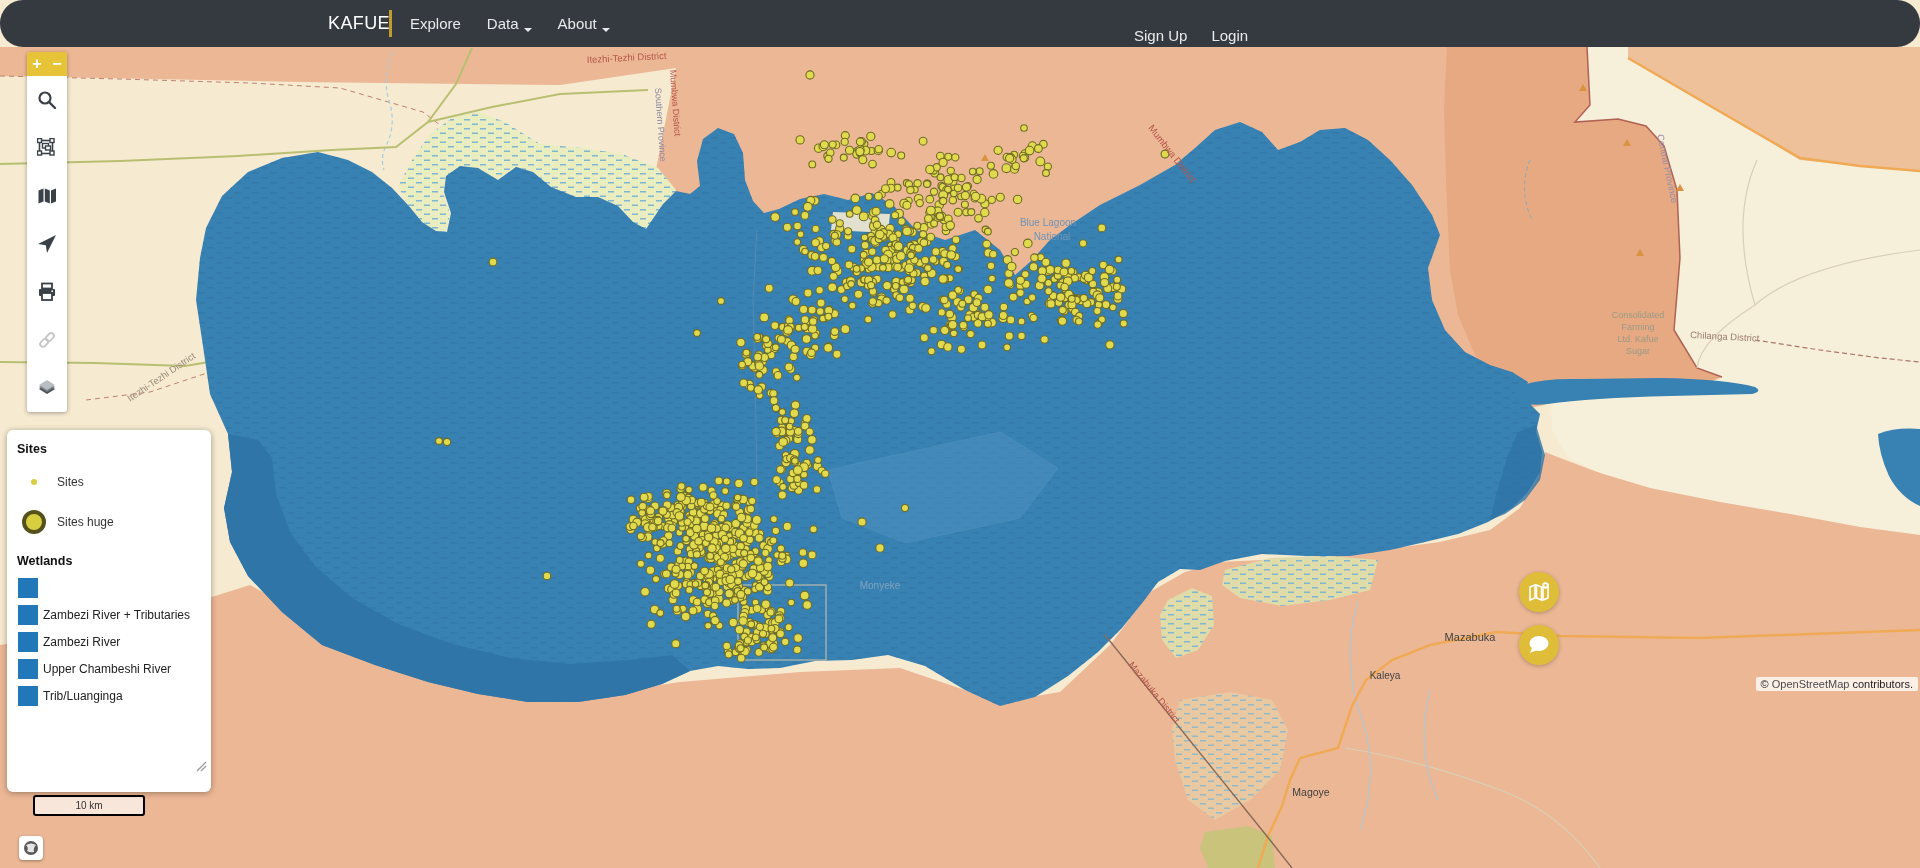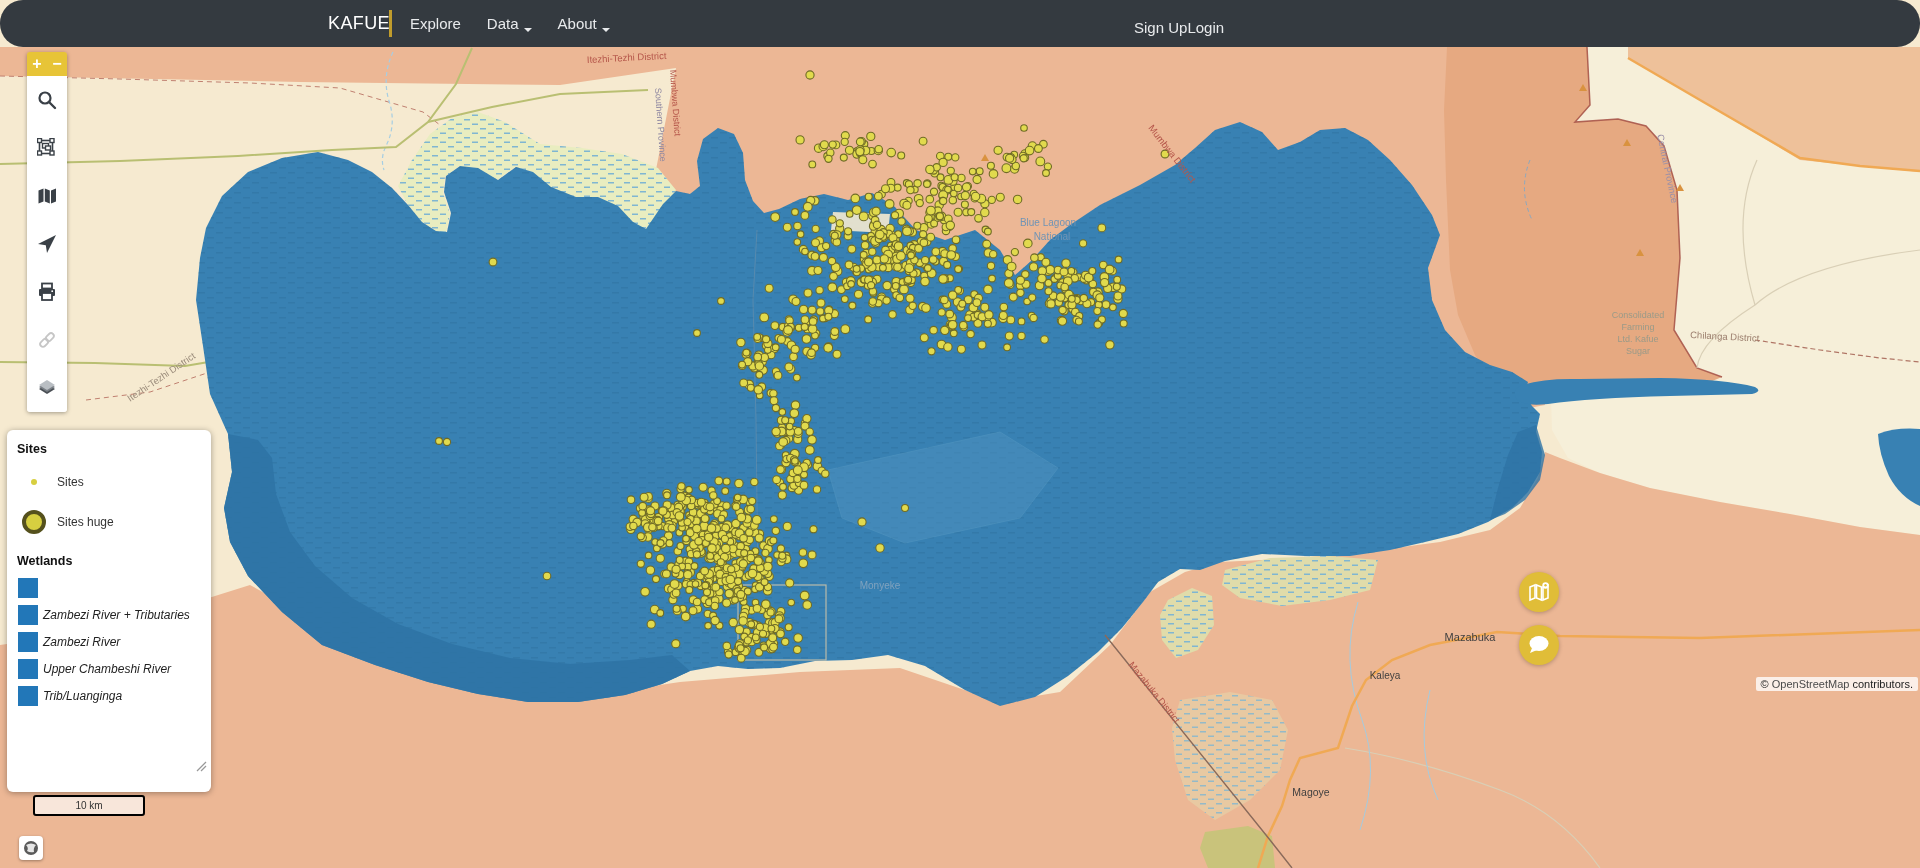--- a/index.html
+++ b/index.html
@@ -5,40 +5,40 @@
   html,body{margin:0;padding:0;}
   body{font-family:"Liberation Sans","DejaVu Sans",sans-serif;background:#888;}
   #app{position:relative;width:1920px;height:868px;overflow:hidden;background:#f6ead0;}
   
   .navbar{position:absolute;left:0;top:0;width:1920px;height:47px;background:#343a40;z-index:50;border-radius:23px;}
   .brand{position:absolute;left:328px;top:0;height:47px;display:flex;align-items:center;color:#fff;font-size:18px;letter-spacing:.4px;cursor:pointer;}
   .brand-sep{position:absolute;left:389px;top:10px;width:3px;height:27px;background:#c09c2c;}
   .nav-links{position:absolute;left:410px;top:0;height:47px;display:flex;align-items:center;gap:26px;}
   .nav-link{color:#e8eaec;font-size:15px;cursor:pointer;display:flex;align-items:flex-end;gap:5px;}
   .caret{width:0;height:0;border-left:4px solid transparent;border-right:4px solid transparent;border-top:4px solid #e8eaec;margin-top:2px;}
-  .nav-right{position:absolute;left:1134px;top:4px;height:47px;display:flex;align-items:center;}
+  .nav-right{position:absolute;left:1134px;top:12px;height:47px;display:flex;align-items:center;gap:24px;}
   
   #mapsvg{position:absolute;left:0;top:47px;width:1920px;height:821px;}
   
   .toolbar{position:absolute;left:27px;top:52px;width:40px;z-index:20;box-shadow:0 1px 4px rgba(0,0,0,.35);border-radius:3px;overflow:hidden;}
   .zoomrow{display:flex;height:24px;background:#e7c437;}
   .zoombtn{flex:1;display:flex;align-items:center;justify-content:center;color:#fff;font-size:16px;font-weight:bold;cursor:pointer;line-height:1;}
   .toolcol{background:#fff;display:flex;flex-direction:column;}
   .toolbtn{height:48px;display:flex;align-items:center;justify-content:center;cursor:pointer;}
   
   .legend{position:absolute;left:7px;top:430px;width:204px;height:362px;background:#ffffff;border-radius:6px;box-shadow:0 1px 6px rgba(0,0,0,.35);z-index:20;font-size:12px;color:#222;}
   .legend-inner{padding:12px 10px 4px 10px;position:relative;height:346px;box-sizing:border-box;}
   .legend h4{margin:0 0 6px 0;font-size:12.5px;font-weight:bold;color:#111;}
   .site-row{display:flex;align-items:center;height:40px;}
   .site-swatch-box{width:34px;display:flex;justify-content:center;align-items:center;}
   .site-circle{border-radius:50%;box-sizing:border-box;}
   .site-label{margin-left:6px;color:#333;}
   .wet-row{display:flex;align-items:center;height:27px;}
   .wet-swatch{width:20px;height:20px;margin-left:1px;margin-right:5px;}
-  .wet-label{color:#222;font-style:italic;}
+  .wet-label{color:#222;}
   .resize-handle{position:absolute;right:4px;bottom:4px;width:11px;height:11px;cursor:nwse-resize;}
   
   .scalebar{position:absolute;left:33px;top:795px;width:108px;height:17px;background:rgba(255,255,255,.65);border:2px solid #000000;border-radius:3px;z-index:10;display:flex;align-items:center;justify-content:center;font-size:10px;color:#333;}
   .globe-btn{position:absolute;left:19px;top:836px;width:24px;height:24px;background:#fff;border-radius:4px;box-shadow:0 1px 3px rgba(0,0,0,.35);z-index:20;display:flex;align-items:center;justify-content:center;cursor:pointer;}
   .fab{position:absolute;width:40px;height:40px;border-radius:50%;background:#e0bd38;z-index:20;display:flex;align-items:center;justify-content:center;cursor:pointer;box-shadow:0 1px 4px rgba(0,0,0,.25);}
   .fab1{left:1519px;top:572px;}
   .fab2{left:1519px;top:625px;}
   .attribution{position:absolute;right:2px;top:677px;background:rgba(255,255,255,.78);padding:1px 5px;font-size:11px;color:#222;z-index:15;border-radius:2px;}
   .attribution .osm-link{color:#4a4a4a;cursor:pointer;}
 </style>

